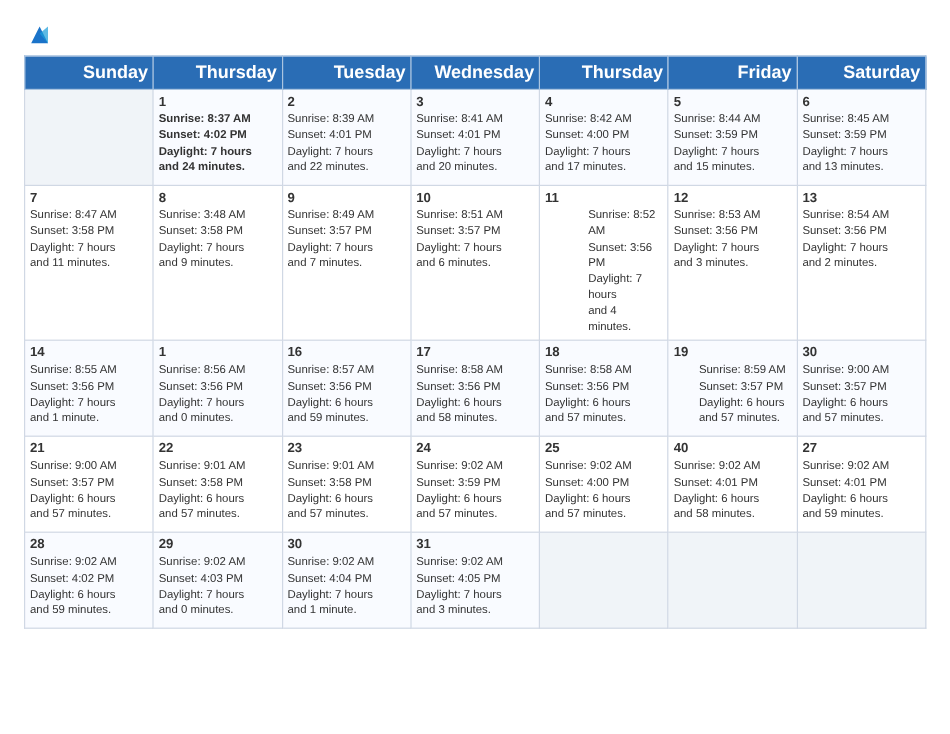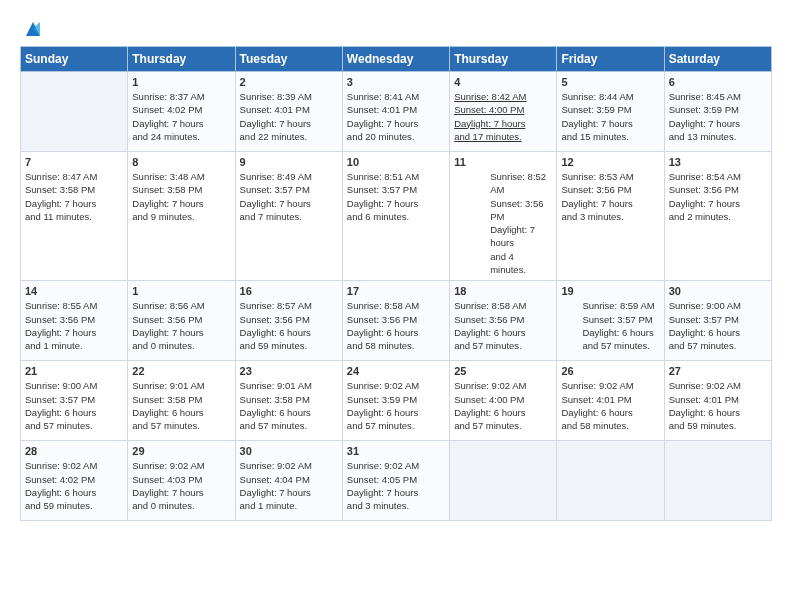--- a/index.html
+++ b/index.html
@@ -39,22 +39,22 @@
     }
     .calendar {
       width: 100%;
       border-collapse: collapse;
       font-size: 10.5px;
     }
     .calendar thead tr th {
       background-color: #2a6db5;
       color: #fff;
       padding: 5px 4px;
-      text-align: left;
-      font-size: 12px;
+      text-align: right;
+      font-size: 15px;
       font-weight: bold;
       border: 1px solid #aac4e0;
     }
     .calendar tbody tr td {
       vertical-align: top;
       padding: 4px 4px;
       border: 1px solid #d0d8e4;
       width: calc(100% / 7);
       min-height: 80px;
       height: 80px;
@@ -116,42 +116,42 @@
           <th>Thursday</th>
           <th>Friday</th>
           <th>Saturday</th>
         </tr>
     </thead>
     <tbody id="calendar-body">
     <tr>
           <td class="empty-cell"></td>
           <td>
             <span class="day-number">1</span>
-            <div class="day-info" style="white-space: pre-line;">Sunrise: 8:37 AM
+            <div class="day-info" style="white-space: pre-line; font-weight: bold;">Sunrise: 8:37 AM
 Sunset: 4:02 PM
 Daylight: 7 hours
 and 24 minutes.</div>
           </td>
           <td>
             <span class="day-number">2</span>
             <div class="day-info" style="white-space: pre-line;">Sunrise: 8:39 AM
 Sunset: 4:01 PM
 Daylight: 7 hours
 and 22 minutes.</div>
           </td>
           <td>
             <span class="day-number">3</span>
             <div class="day-info" style="white-space: pre-line;">Sunrise: 8:41 AM
 Sunset: 4:01 PM
 Daylight: 7 hours
 and 20 minutes.</div>
           </td>
           <td>
             <span class="day-number">4</span>
-            <div class="day-info" style="white-space: pre-line; text-decoration: underline;">Sunrise: 8:42 AM
+            <div class="day-info" style="white-space: pre-line;">Sunrise: 8:42 AM
 Sunset: 4:00 PM
 Daylight: 7 hours
 and 17 minutes.</div>
           </td>
           <td>
             <span class="day-number">5</span>
             <div class="day-info" style="white-space: pre-line;">Sunrise: 8:44 AM
 Sunset: 3:59 PM
 Daylight: 7 hours
 and 15 minutes.</div>
@@ -296,21 +296,21 @@
 and 57 minutes.</div>
           </td>
           <td>
             <span class="day-number">25</span>
             <div class="day-info" style="white-space: pre-line;">Sunrise: 9:02 AM
 Sunset: 4:00 PM
 Daylight: 6 hours
 and 57 minutes.</div>
           </td>
           <td>
-            <span class="day-number">26</span>
+            <span class="day-number">40</span>
             <div class="day-info" style="white-space: pre-line;">Sunrise: 9:02 AM
 Sunset: 4:01 PM
 Daylight: 6 hours
 and 58 minutes.</div>
           </td>
           <td>
             <span class="day-number">27</span>
             <div class="day-info" style="white-space: pre-line;">Sunrise: 9:02 AM
 Sunset: 4:01 PM
 Daylight: 6 hours

